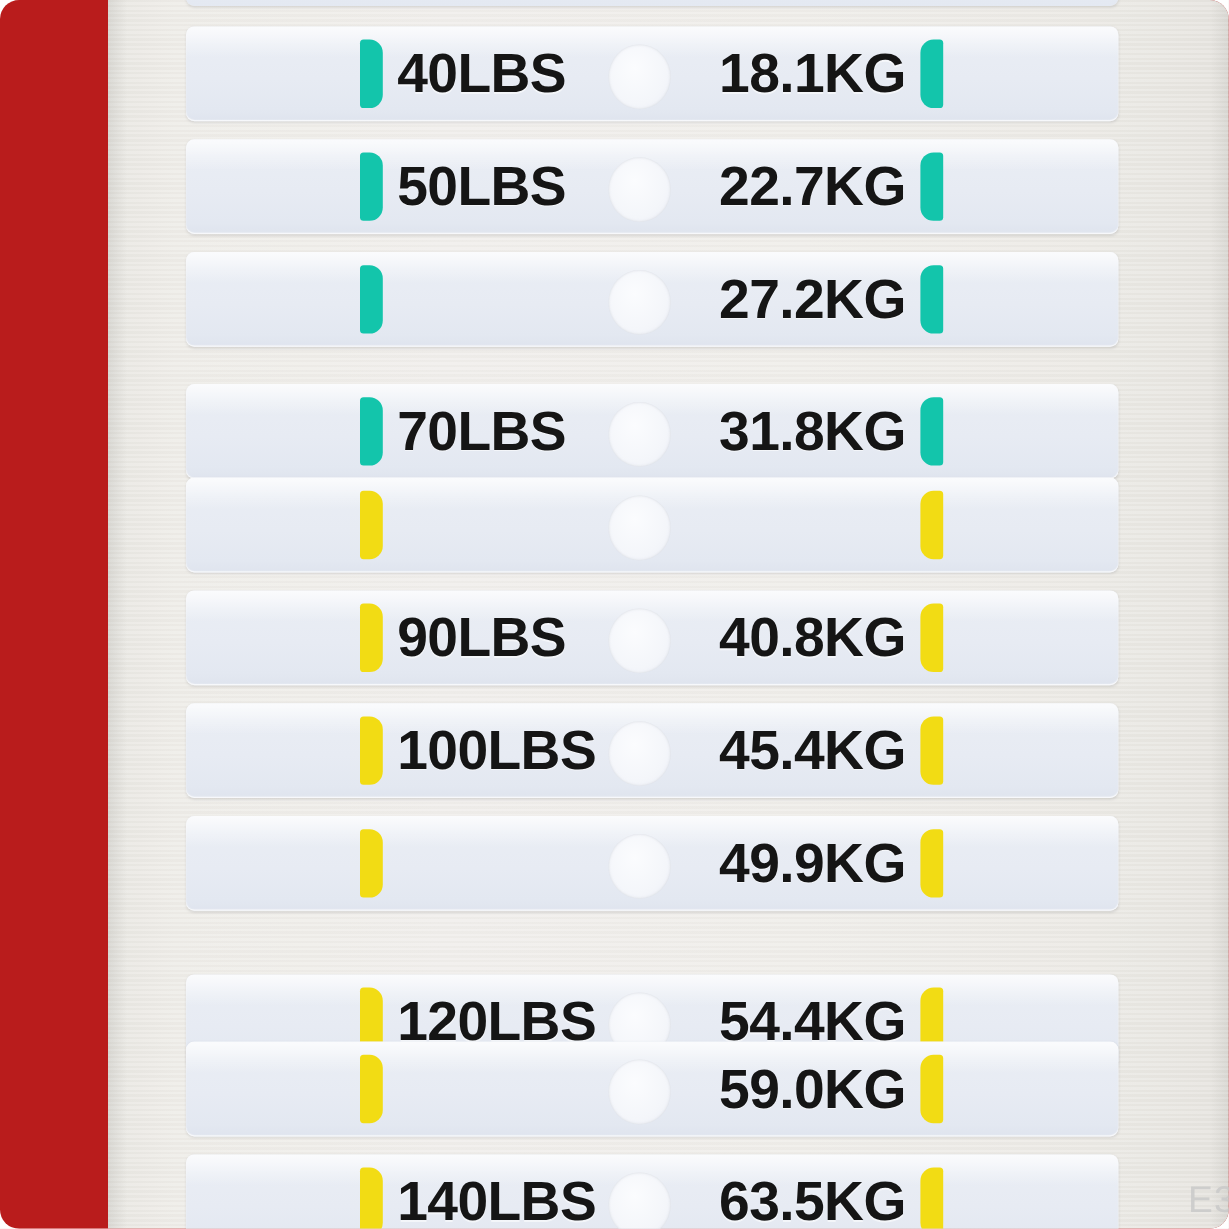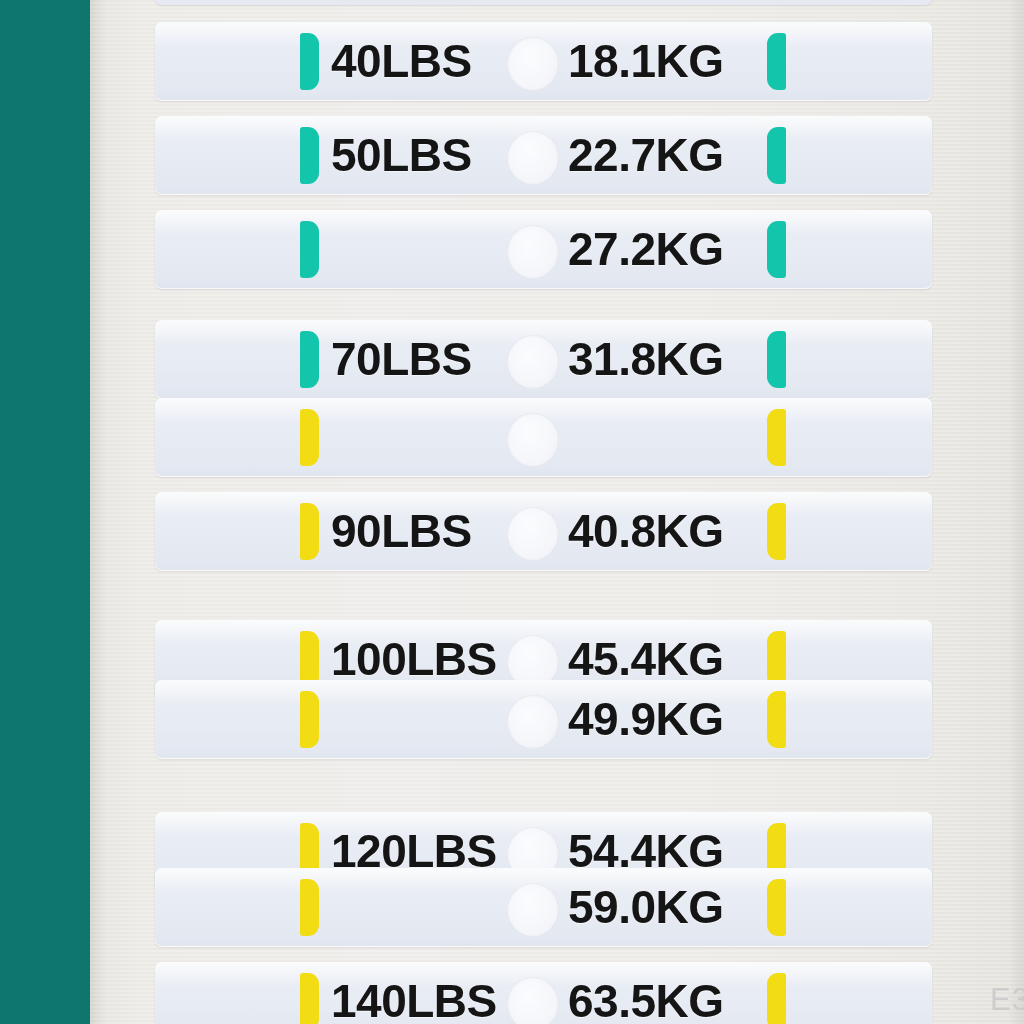--- a/index.html
+++ b/index.html
@@ -6,22 +6,23 @@
   html, body {
     margin: 0;
     padding: 0;
     background: #ffffff;
   }
   #photo {
     position: relative;
     width: 1024px;
     height: 1024px;
     overflow: hidden;
-    background: #0f766e;
+    background: #b91c1c;
     font-family: "Liberation Sans", "DejaVu Sans", sans-serif;
+    border-radius: 16px;
   }
 
   
   #backing {
     position: absolute;
     left: 90px;
     top: 0;
     width: 934px;
     height: 1024px;
     background:
@@ -122,23 +123,23 @@
     white-space: nowrap;
     font-family: "Liberation Sans", "DejaVu Sans", sans-serif;
     text-shadow: 0 1px 0 rgba(255,255,255,0.55);
   }
   .lbs {
     left: 176px;
     width: 168px;
     text-align: left;
   }
   .kg {
-    left: 413px;
+    left: 430px;
     width: 184px;
-    text-align: left;
+    text-align: center;
   }
 
   
   #top-sliver {
     position: absolute;
     left: 155px;
     top: -74px;
     width: 777px;
     height: 79px;
     border-radius: 7px;
@@ -209,21 +210,21 @@
         <div class="cap cap-right" style="background: rgb(242, 220, 20);"></div>
       </div>
       <div class="strip" style="top: 492px;">
         <div class="sheen"></div>
         <div class="cap cap-left" style="background: rgb(242, 220, 20);"></div>
         <div class="lbs">90LBS</div>
         <div class="hole"></div>
         <div class="kg">40.8KG</div>
         <div class="cap cap-right" style="background: rgb(242, 220, 20);"></div>
       </div>
-      <div class="strip" style="top: 586px; margin-top: 34px;">
+      <div class="strip" style="top: 586px;">
         <div class="sheen"></div>
         <div class="cap cap-left" style="background: rgb(242, 220, 20);"></div>
         <div class="lbs">100LBS</div>
         <div class="hole"></div>
         <div class="kg">45.4KG</div>
         <div class="cap cap-right" style="background: rgb(242, 220, 20);"></div>
       </div>
       <div class="strip" style="top: 680px;">
         <div class="sheen"></div>
         <div class="cap cap-left" style="background: rgb(242, 220, 20);"></div>

